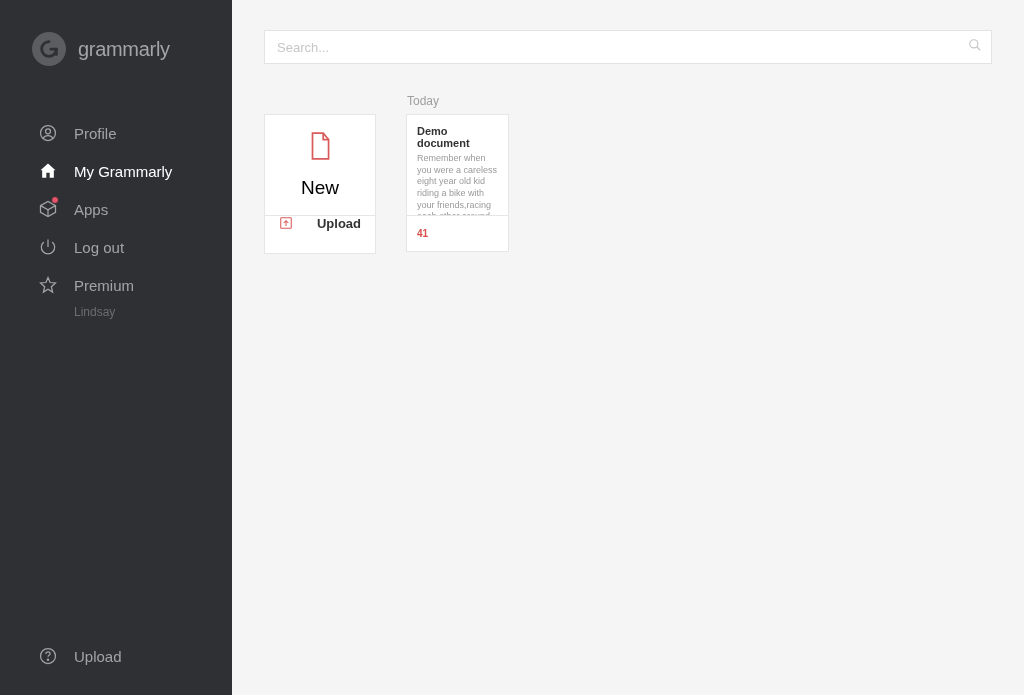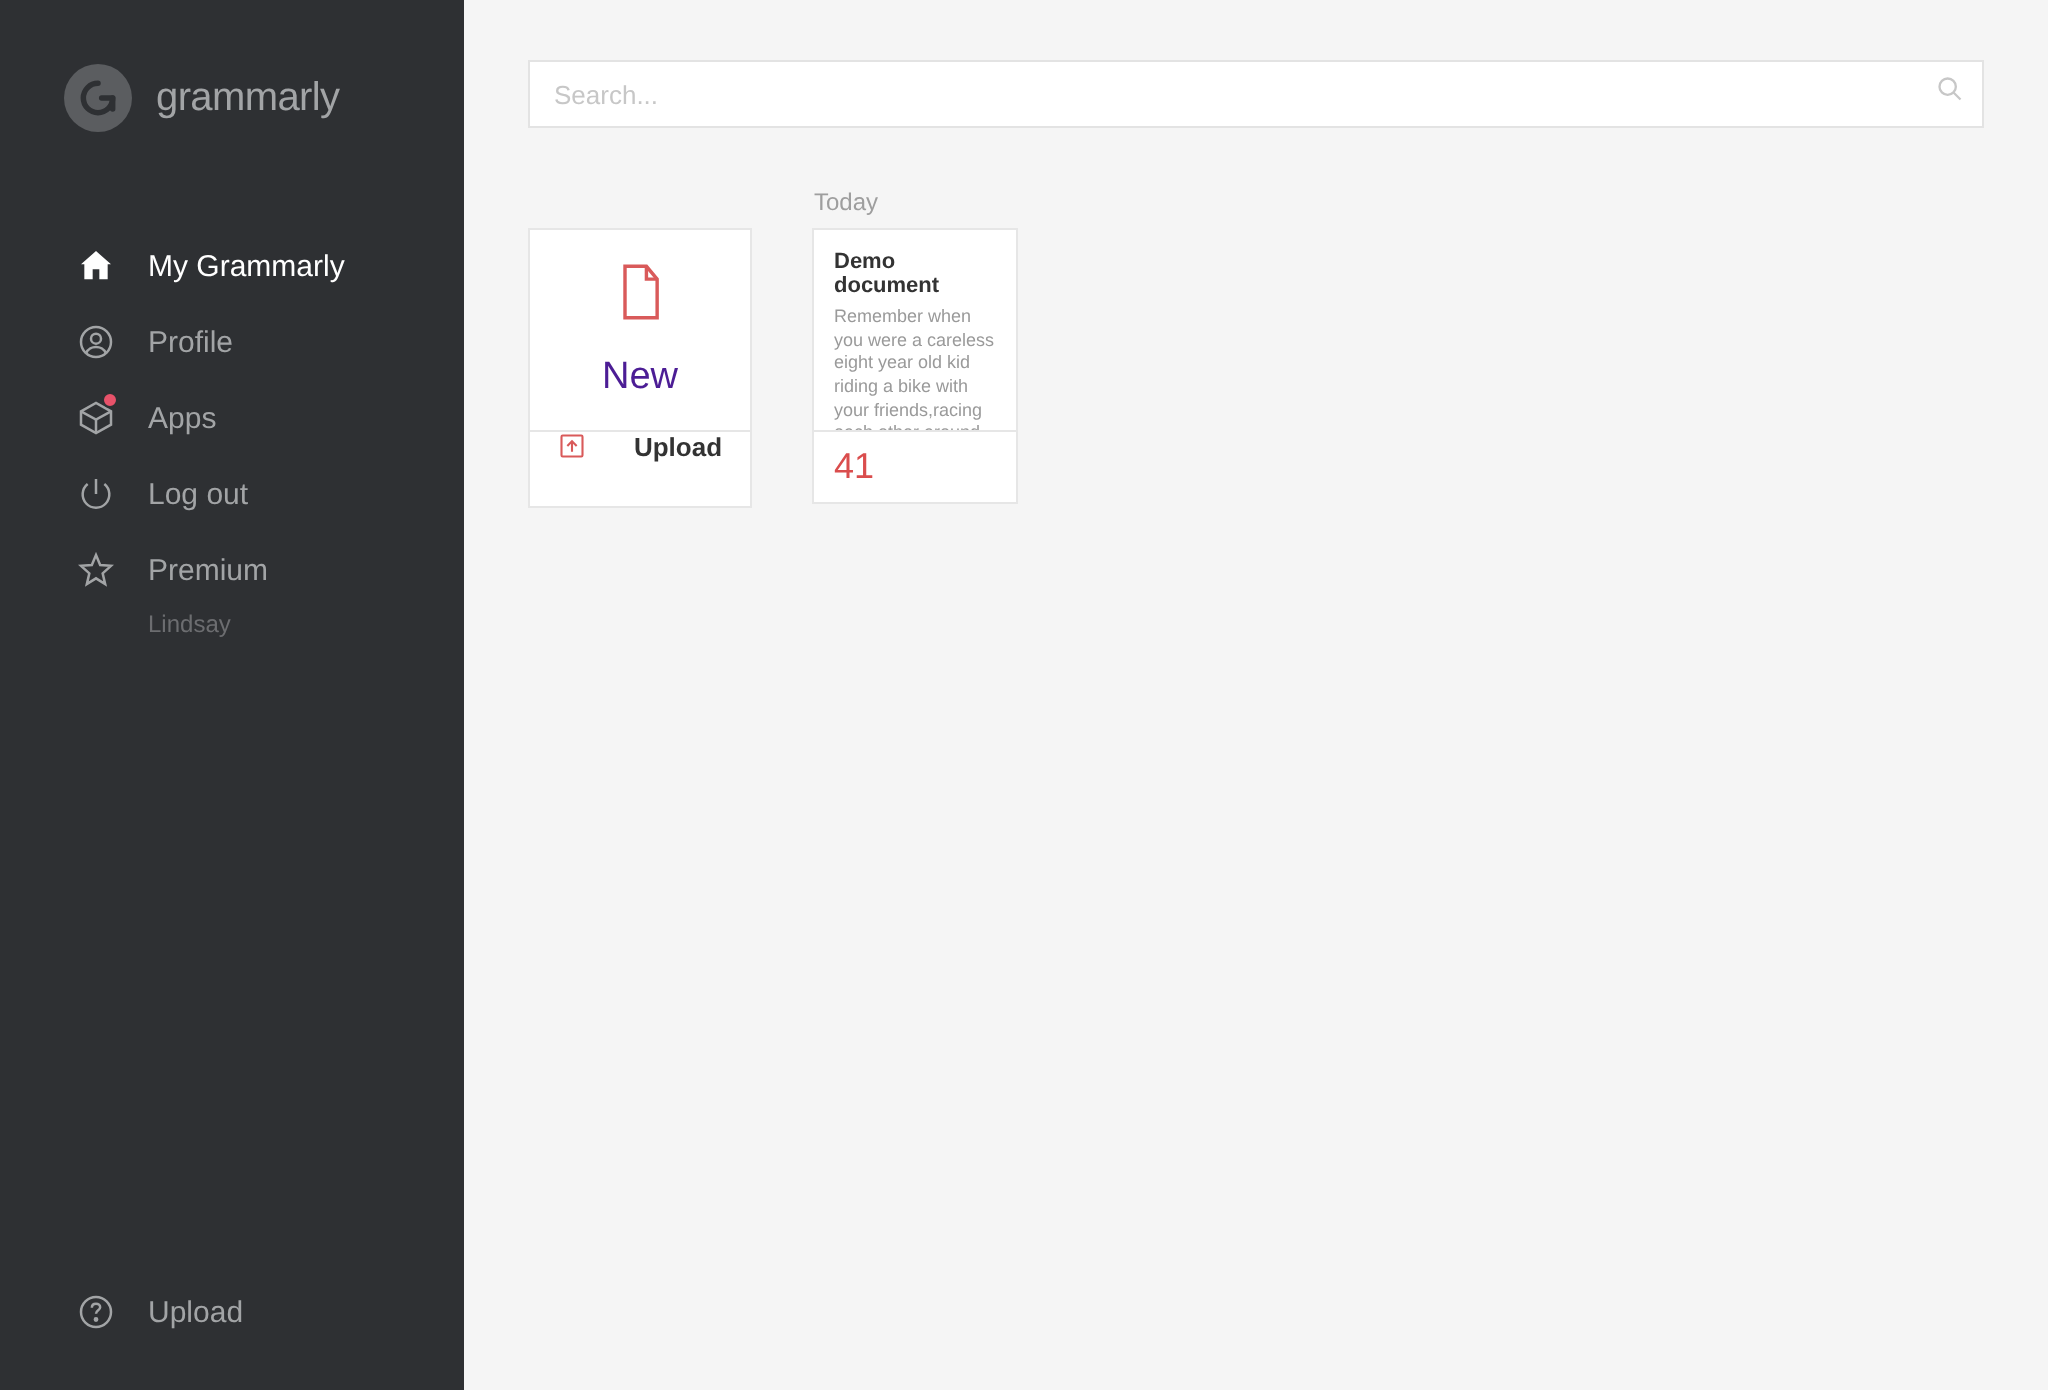--- a/index.html
+++ b/index.html
@@ -142,21 +142,21 @@
     .card-main {
       height: 100px;
       display: flex;
       flex-direction: column;
       align-items: center;
       justify-content: center;
       gap: 12px;
     }
     .new-label {
       font-size: 19px;
-      color: #4c1d95;
+      color: #000000;
     }
     .card-footer {
       height: 38px;
       border-top: 1px solid #e6e6e6;
       display: flex;
       align-items: flex-start;
       justify-content: center;
       gap: 24px;
       font-size: 13px;
       color: #333;
@@ -186,57 +186,57 @@
     }
     .doc-footer {
       height: 36px;
       border-top: 1px solid #e6e6e6;
       display: flex;
       align-items: center;
       padding: 0 10px;
     }
     .doc-count {
       color: #da4d4d;
-      font-weight: 400;
-      font-size: 18px;
+      font-weight: 700;
+      font-size: 10px;
     }
   </style>
 </head>
 <body>
 
 <div class="sidebar">
   <div class="logo-row">
     <div class="logo-circle">
       <svg width="22" height="22" viewBox="0 0 24 24" fill="none">
         <path d="M20 12 A8 8 0 1 1 12 4" stroke="#2e3033" stroke-width="3" stroke-linecap="round" fill="none"></path>
         <path d="M14 12 H20 V18" stroke="#2e3033" stroke-width="3" stroke-linecap="round" stroke-linejoin="round" fill="none"></path>
       </svg>
     </div>
     <div class="logo-text">grammarly</div>
   </div>
 
   <div class="nav">
-    <div class="nav-item active">
-      <span class="nav-icon">
-        <svg width="20" height="20" viewBox="0 0 24 24" fill="#ffffff">
-          <path d="M12 3 L3 11 H5 V20 H10 V14 H14 V20 H19 V11 H21 Z"></path>
-        </svg>
-      </span>
-      <span class="nav-label">My Grammarly</span>
-    </div>
-
     <div class="nav-item">
       <span class="nav-icon">
         <svg width="20" height="20" viewBox="0 0 24 24" fill="none" stroke="#a2a4a6" stroke-width="1.5">
           <circle cx="12" cy="12" r="9"></circle>
           <circle cx="12" cy="10" r="3"></circle>
           <path d="M6 19 C7 16 10 15 12 15 C14 15 17 16 18 19"></path>
         </svg>
       </span>
       <span class="nav-label">Profile</span>
+    </div>
+
+    <div class="nav-item active">
+      <span class="nav-icon">
+        <svg width="20" height="20" viewBox="0 0 24 24" fill="#ffffff">
+          <path d="M12 3 L3 11 H5 V20 H10 V14 H14 V20 H19 V11 H21 Z"></path>
+        </svg>
+      </span>
+      <span class="nav-label">My Grammarly</span>
     </div>
 
     <div class="nav-item">
       <span class="nav-icon">
         <svg width="20" height="20" viewBox="0 0 24 24" fill="none" stroke="#a2a4a6" stroke-width="1.5">
           <path d="M3 8 L12 3 L21 8 L21 16 L12 21 L3 16 Z"></path>
           <path d="M3 8 L12 13 L21 8"></path>
           <path d="M12 13 L12 21"></path>
         </svg>
       </span>

